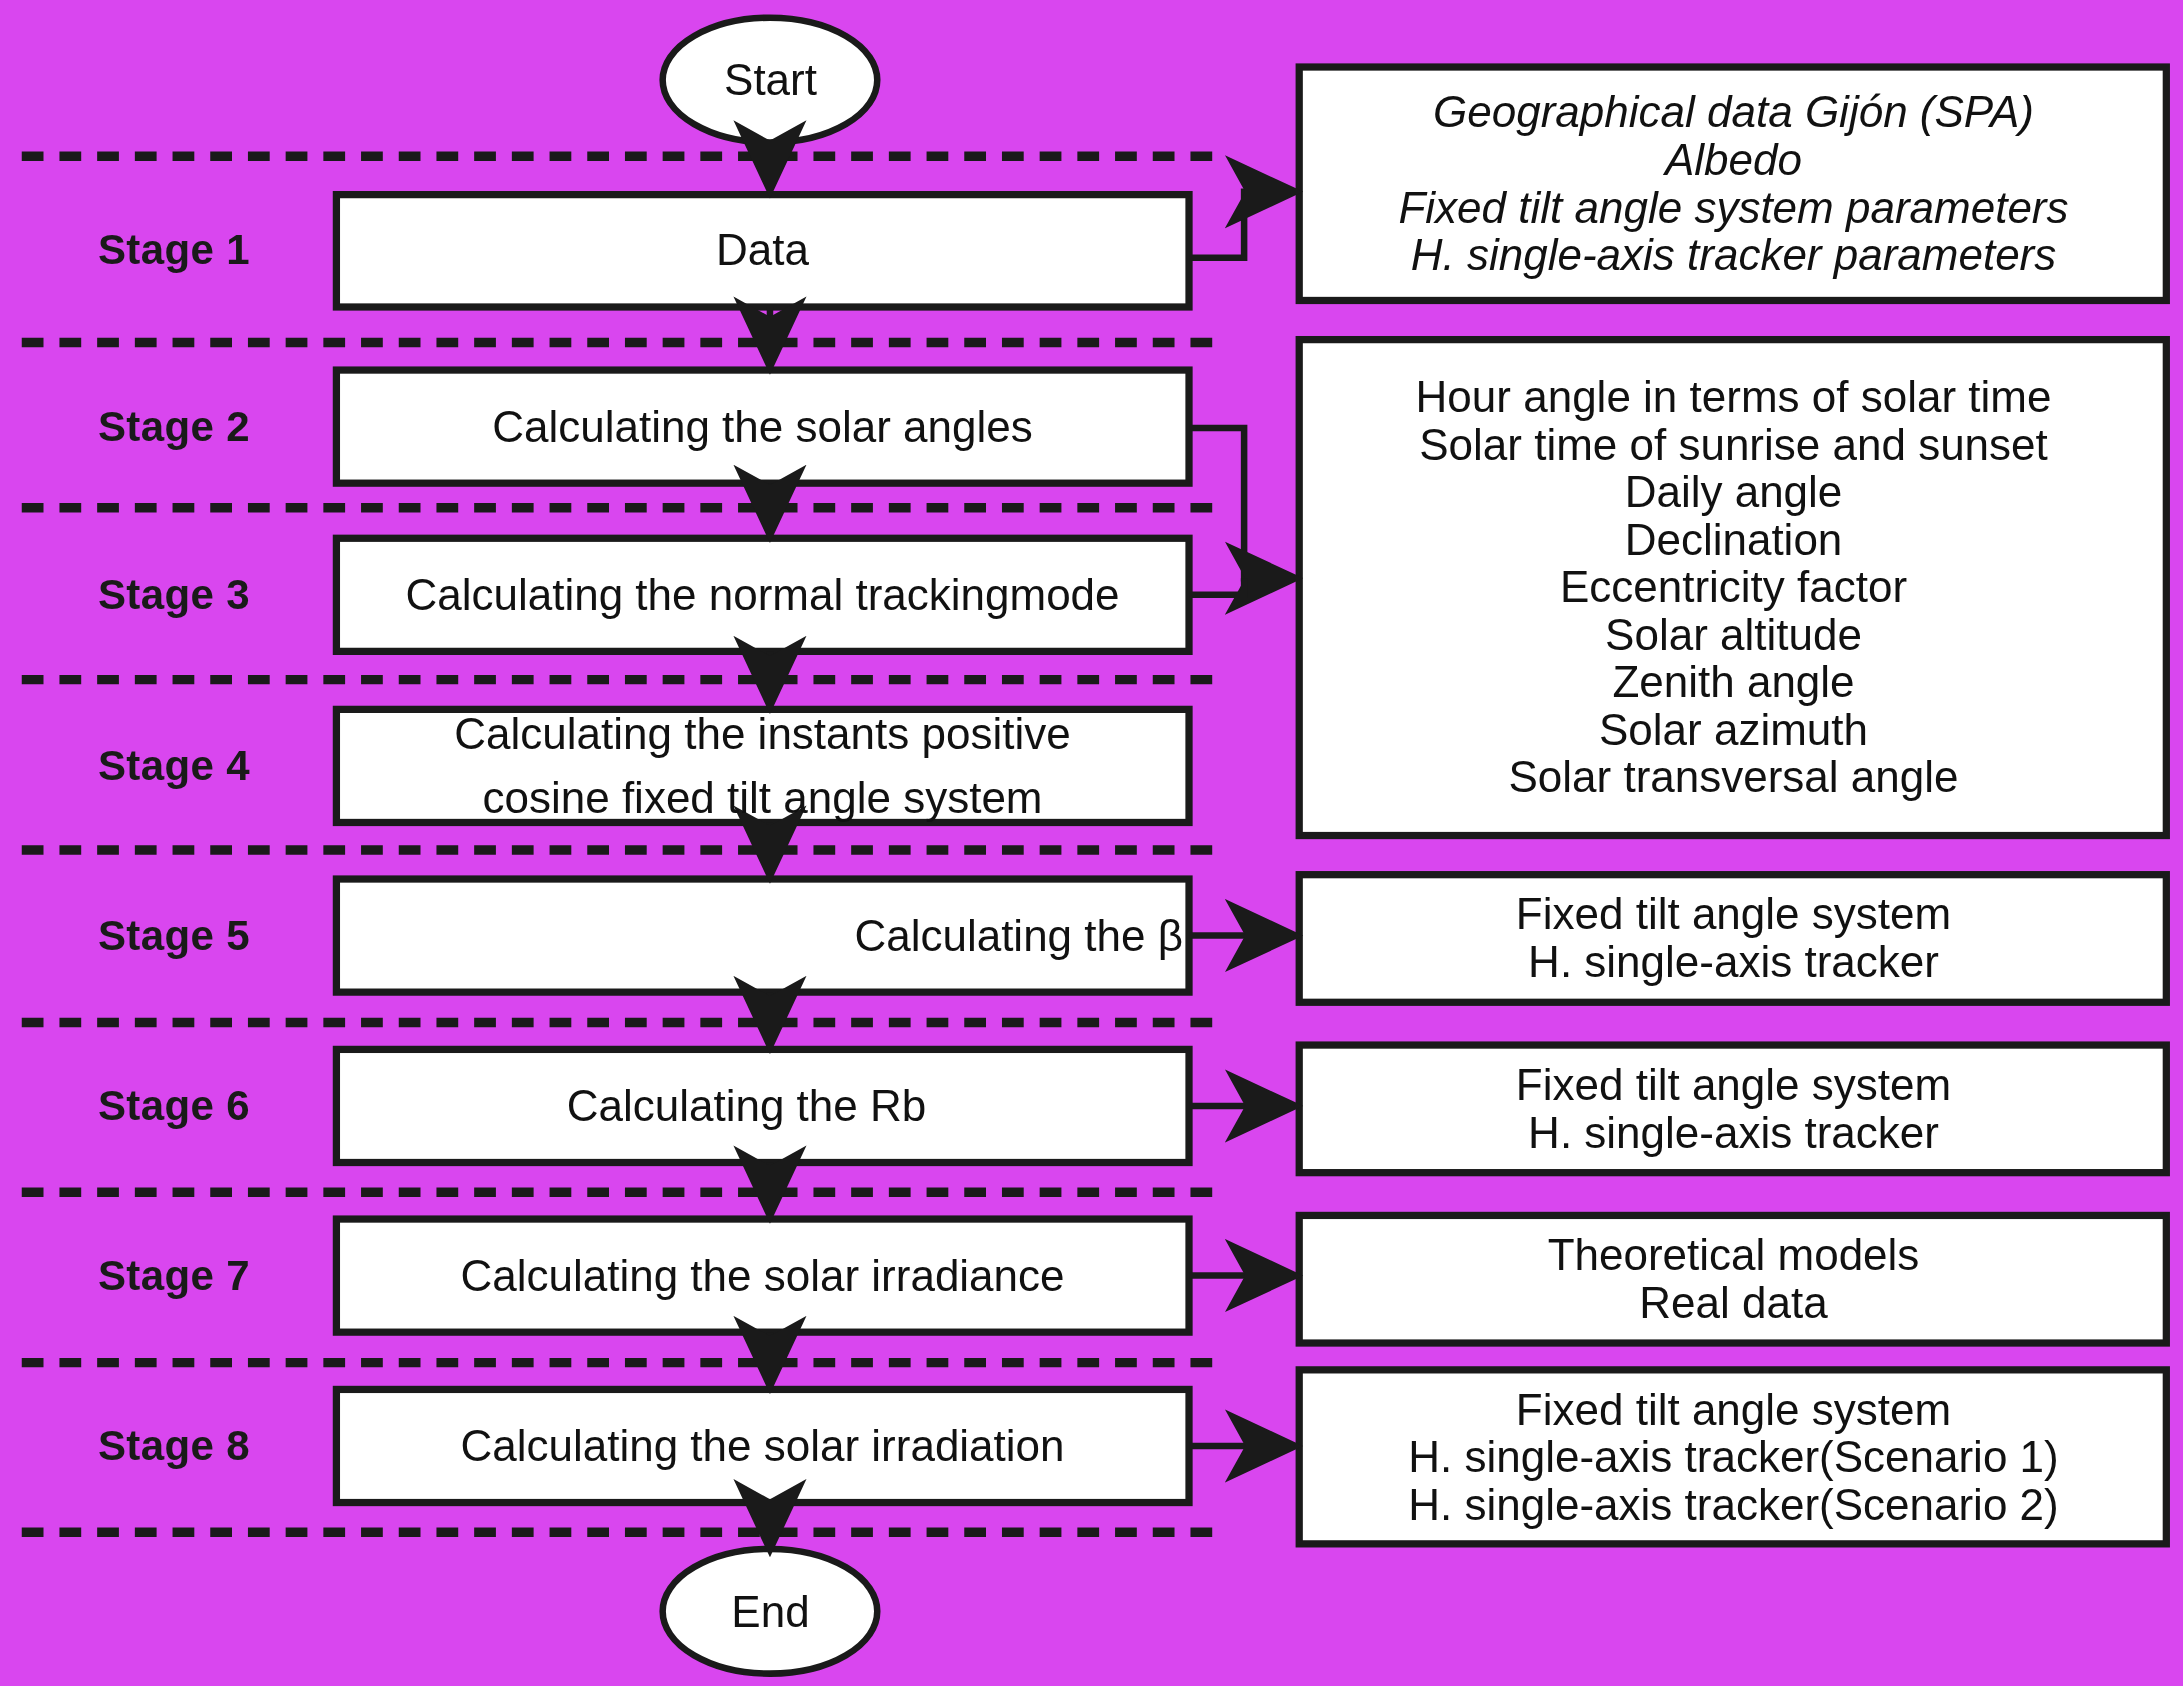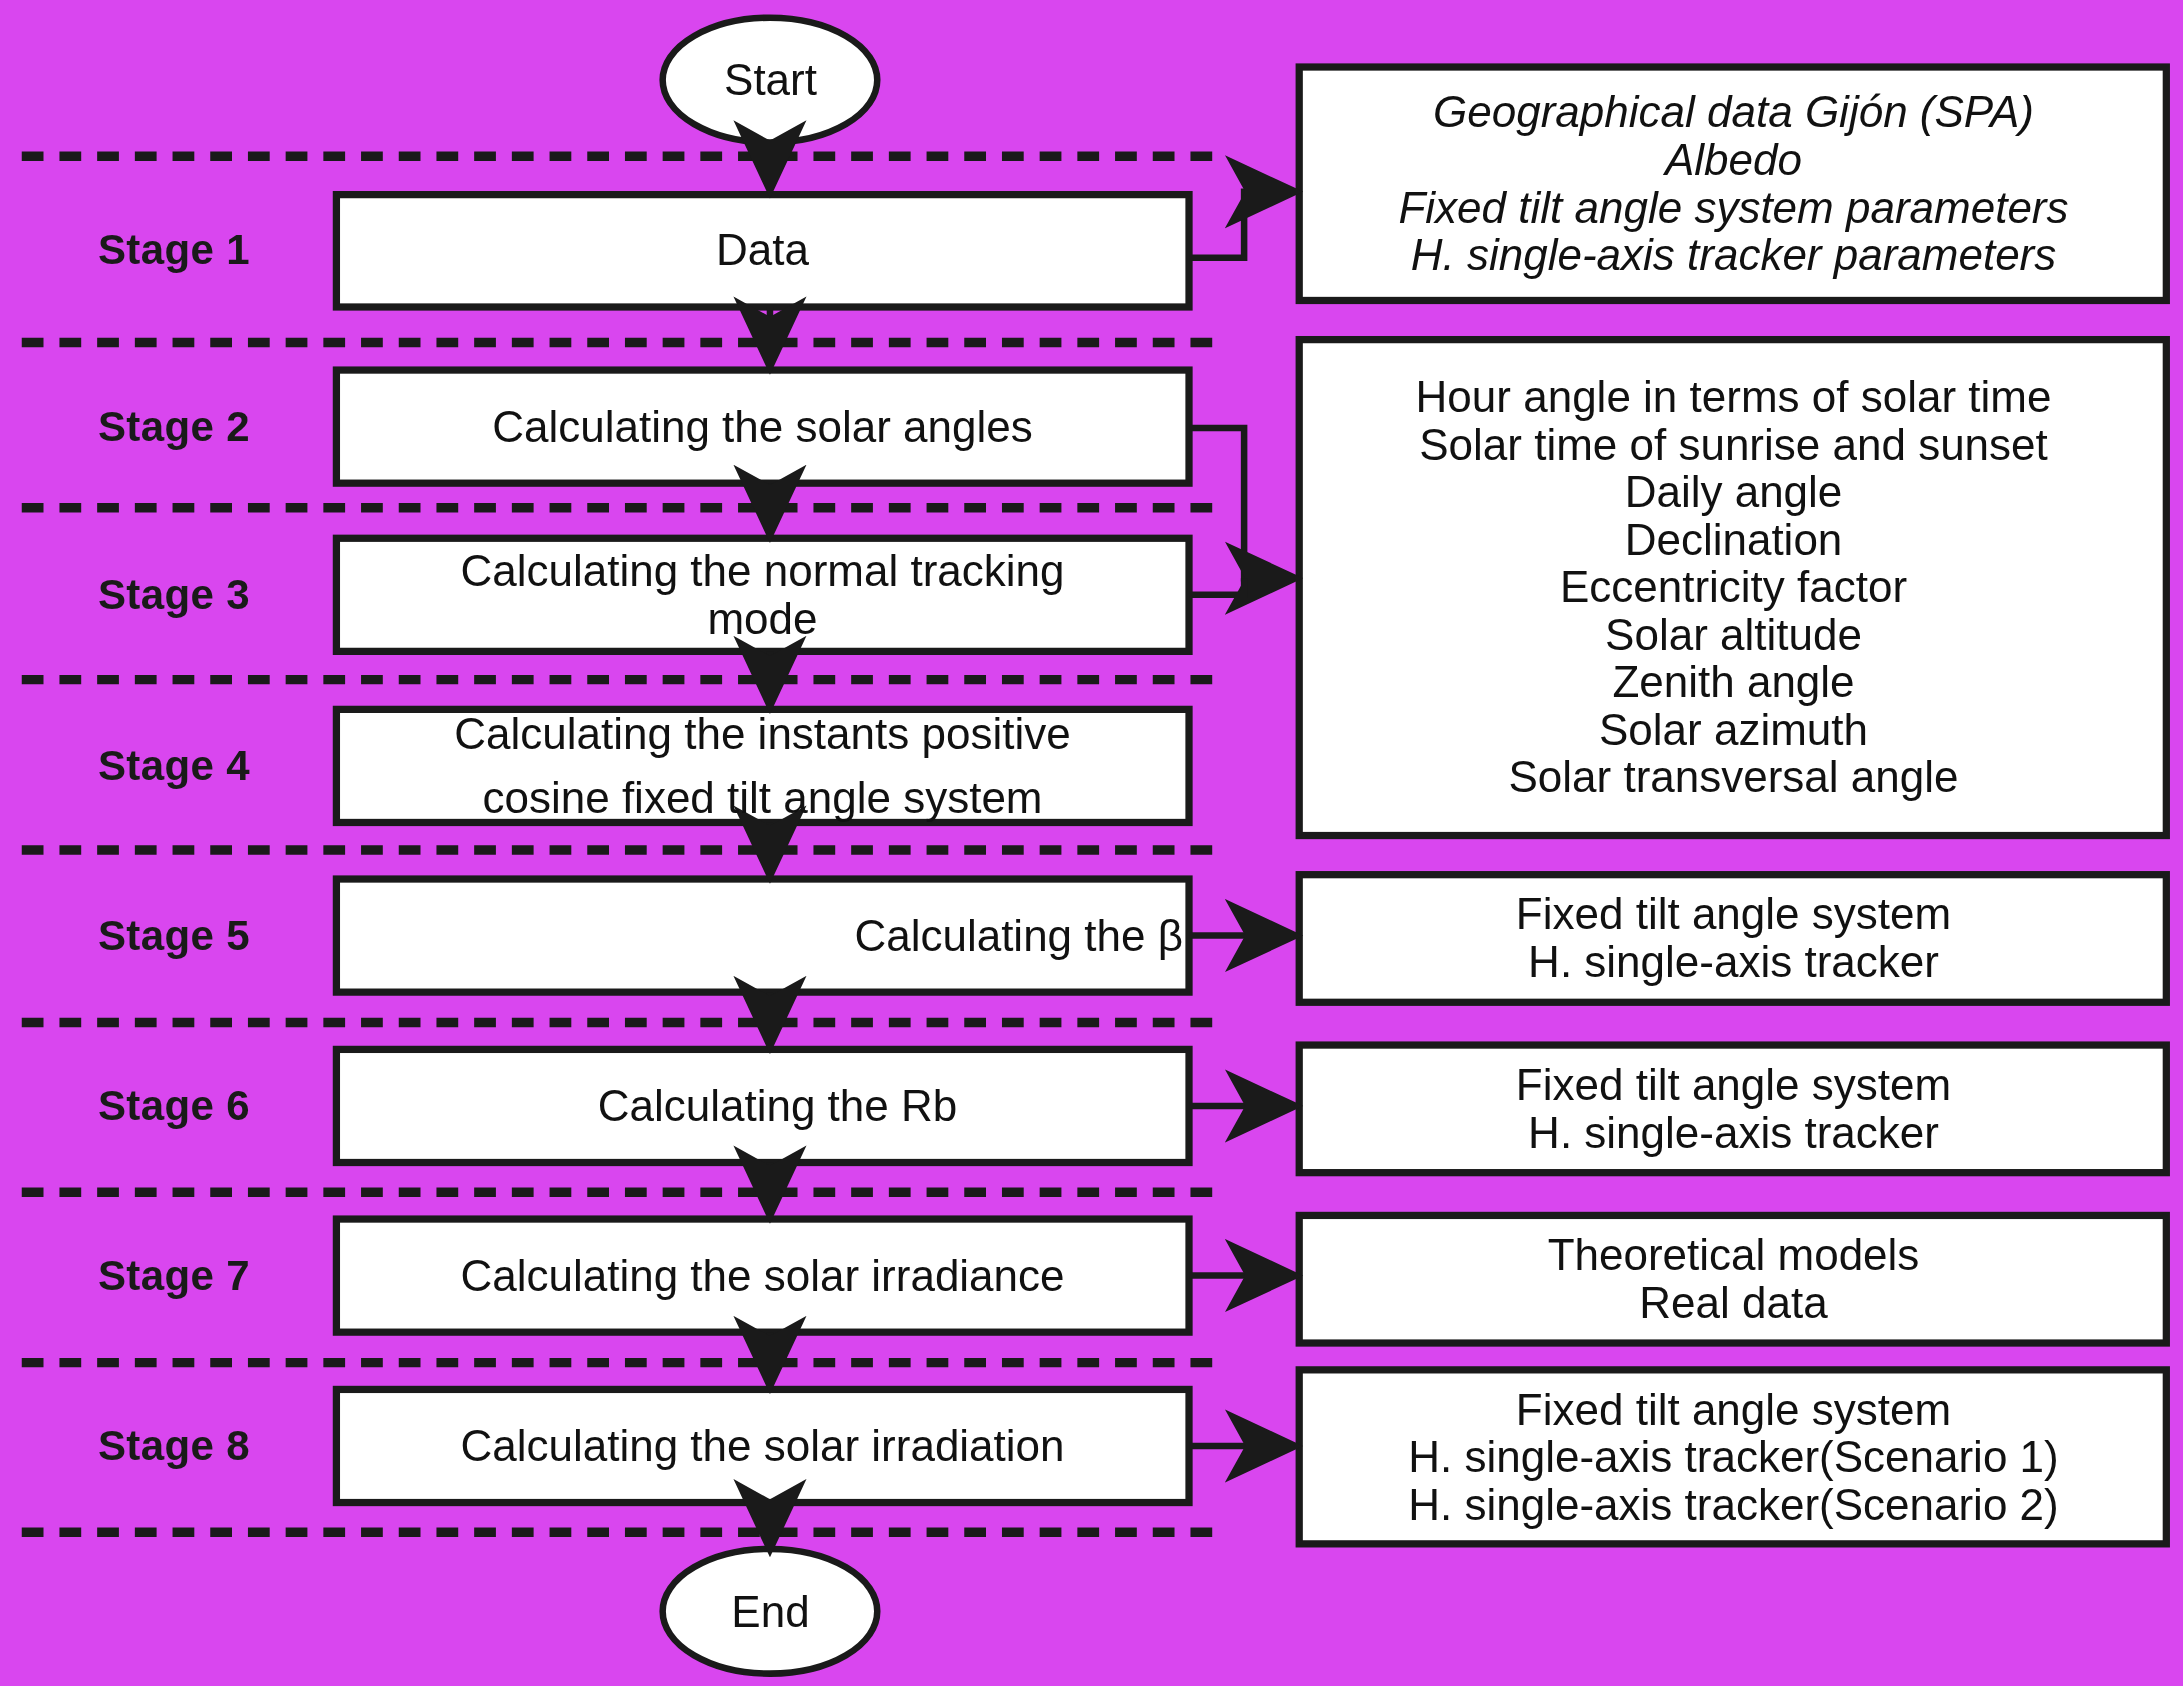--- a/index.html
+++ b/index.html
@@ -134,32 +134,32 @@
   <div class="txt stage-label" style="left:36px;top:1389px;width:276px;height:113px;">
       <span>Stage 8</span>
     </div>
 
   <div class="txt proc-text" style="left:342px;top:194px;width:841px;height:112px;flex-direction:column;">
     <span class="ln">Data</span>
   </div>
   <div class="txt proc-text" style="left:342px;top:370px;width:841px;height:113px;flex-direction:column;">
     <span class="ln">Calculating the solar angles</span>
   </div>
-  <div class="txt proc-text" style="left:342px;top:538px;width:841px;height:113px;flex-direction:column;">
+  <div class="txt proc-text" style="left:342px;top:538px;width:841px;height:113px;flex-direction:row;">
     <span class="ln">Calculating the normal tracking</span>
     <span class="ln">mode</span>
   </div>
   <div class="txt proc-text" style="left:342px;top:709px;width:841px;height:113px;flex-direction:column;gap:16px;">
     <span class="ln">Calculating the instants positive</span>
     <span class="ln">cosine fixed tilt angle system</span>
   </div>
   <div class="txt proc-text" style="left:342px;top:879px;width:841px;height:113px;flex-direction:column;align-items:flex-end;">
     <span class="ln">Calculating the β</span>
   </div>
-  <div class="txt proc-text" style="left:357px;top:1049px;width:841px;height:113px;flex-direction:column;text-align:center;">
+  <div class="txt proc-text" style="left:326px;top:1049px;width:841px;height:113px;flex-direction:column;text-align:center;">
     <span class="ln">Calculating the Rb</span>
   </div>
   <div class="txt proc-text" style="left:342px;top:1219px;width:841px;height:113px;flex-direction:column;">
     <span class="ln">Calculating the solar irradiance</span>
   </div>
   <div class="txt proc-text" style="left:342px;top:1389px;width:841px;height:113px;flex-direction:column;">
     <span class="ln">Calculating the solar irradiation</span>
   </div>
 
   <div class="txt panel-text" style="left:1304px;top:67px;width:859px;height:233px;flex-direction:column;font-style:italic;">

